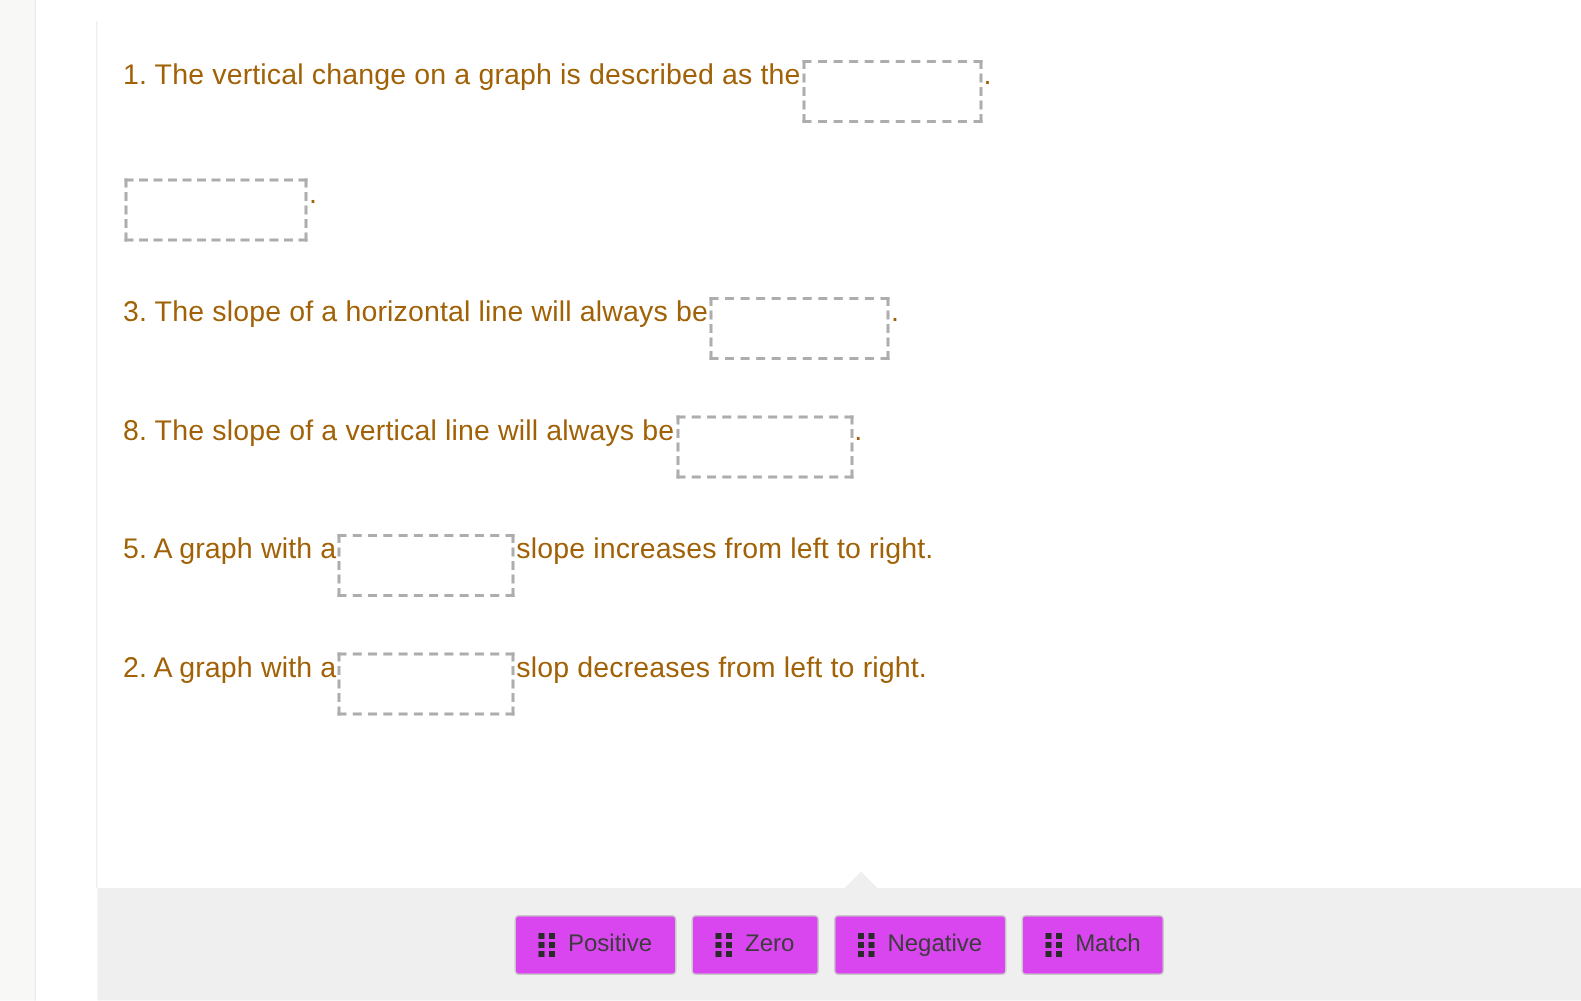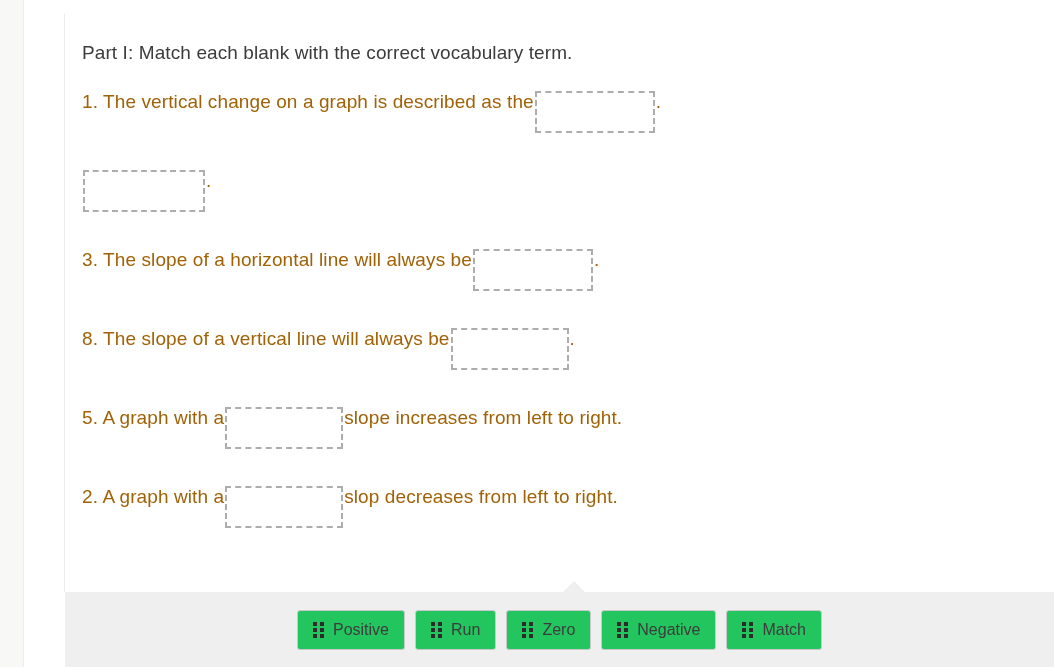--- a/index.html
+++ b/index.html
@@ -115,21 +115,21 @@
     border-right: 11px solid transparent;
     border-bottom: 11px solid #efefef;
   }
 
   .chip {
     display: inline-flex;
     align-items: center;
     gap: 9px;
     height: 40px;
     padding: 0 15px;
-    background: #22c55e;
+    background: #d946ef;
     border: 1px solid #c9c9c9;
     border-radius: 3px;
     font-size: 16px;
     color: #3c3c3c;
     cursor: move;
     user-select: none;
     white-space: nowrap;
   }
 
   .grip {
@@ -148,21 +148,20 @@
   .chip-label { line-height: 1; }
 </style>
 </head>
 <body>
 
 <div class="left-rail"></div>
 <div class="content-divider"></div>
 
 <div class="worksheet">
 
-  <p class="part-heading">Part I: Match each blank with the correct vocabulary term.</p>
 
   <ul class="q-list">
 
     <li class="q-row">
       <span class="q-text">1. The vertical change on a graph is described as the</span>
       <span class="drop-zone dz-w-120"></span>
       <span class="q-tail">.</span>
     </li>
 
     <li class="q-row">
@@ -206,31 +205,20 @@
         <i></i>
         <i></i>
         <i></i>
         <i></i>
         <i></i>
       </span>
     <span class="chip-label">Positive</span>
   </div>
 
 
-  <div class="chip">
-    <span class="grip">
-        <i></i>
-        <i></i>
-        <i></i>
-        <i></i>
-        <i></i>
-        <i></i>
-      </span>
-    <span class="chip-label">Run</span>
-  </div>
 
   <div class="chip">
     <span class="grip">
         <i></i>
         <i></i>
         <i></i>
         <i></i>
         <i></i>
         <i></i>
       </span>

